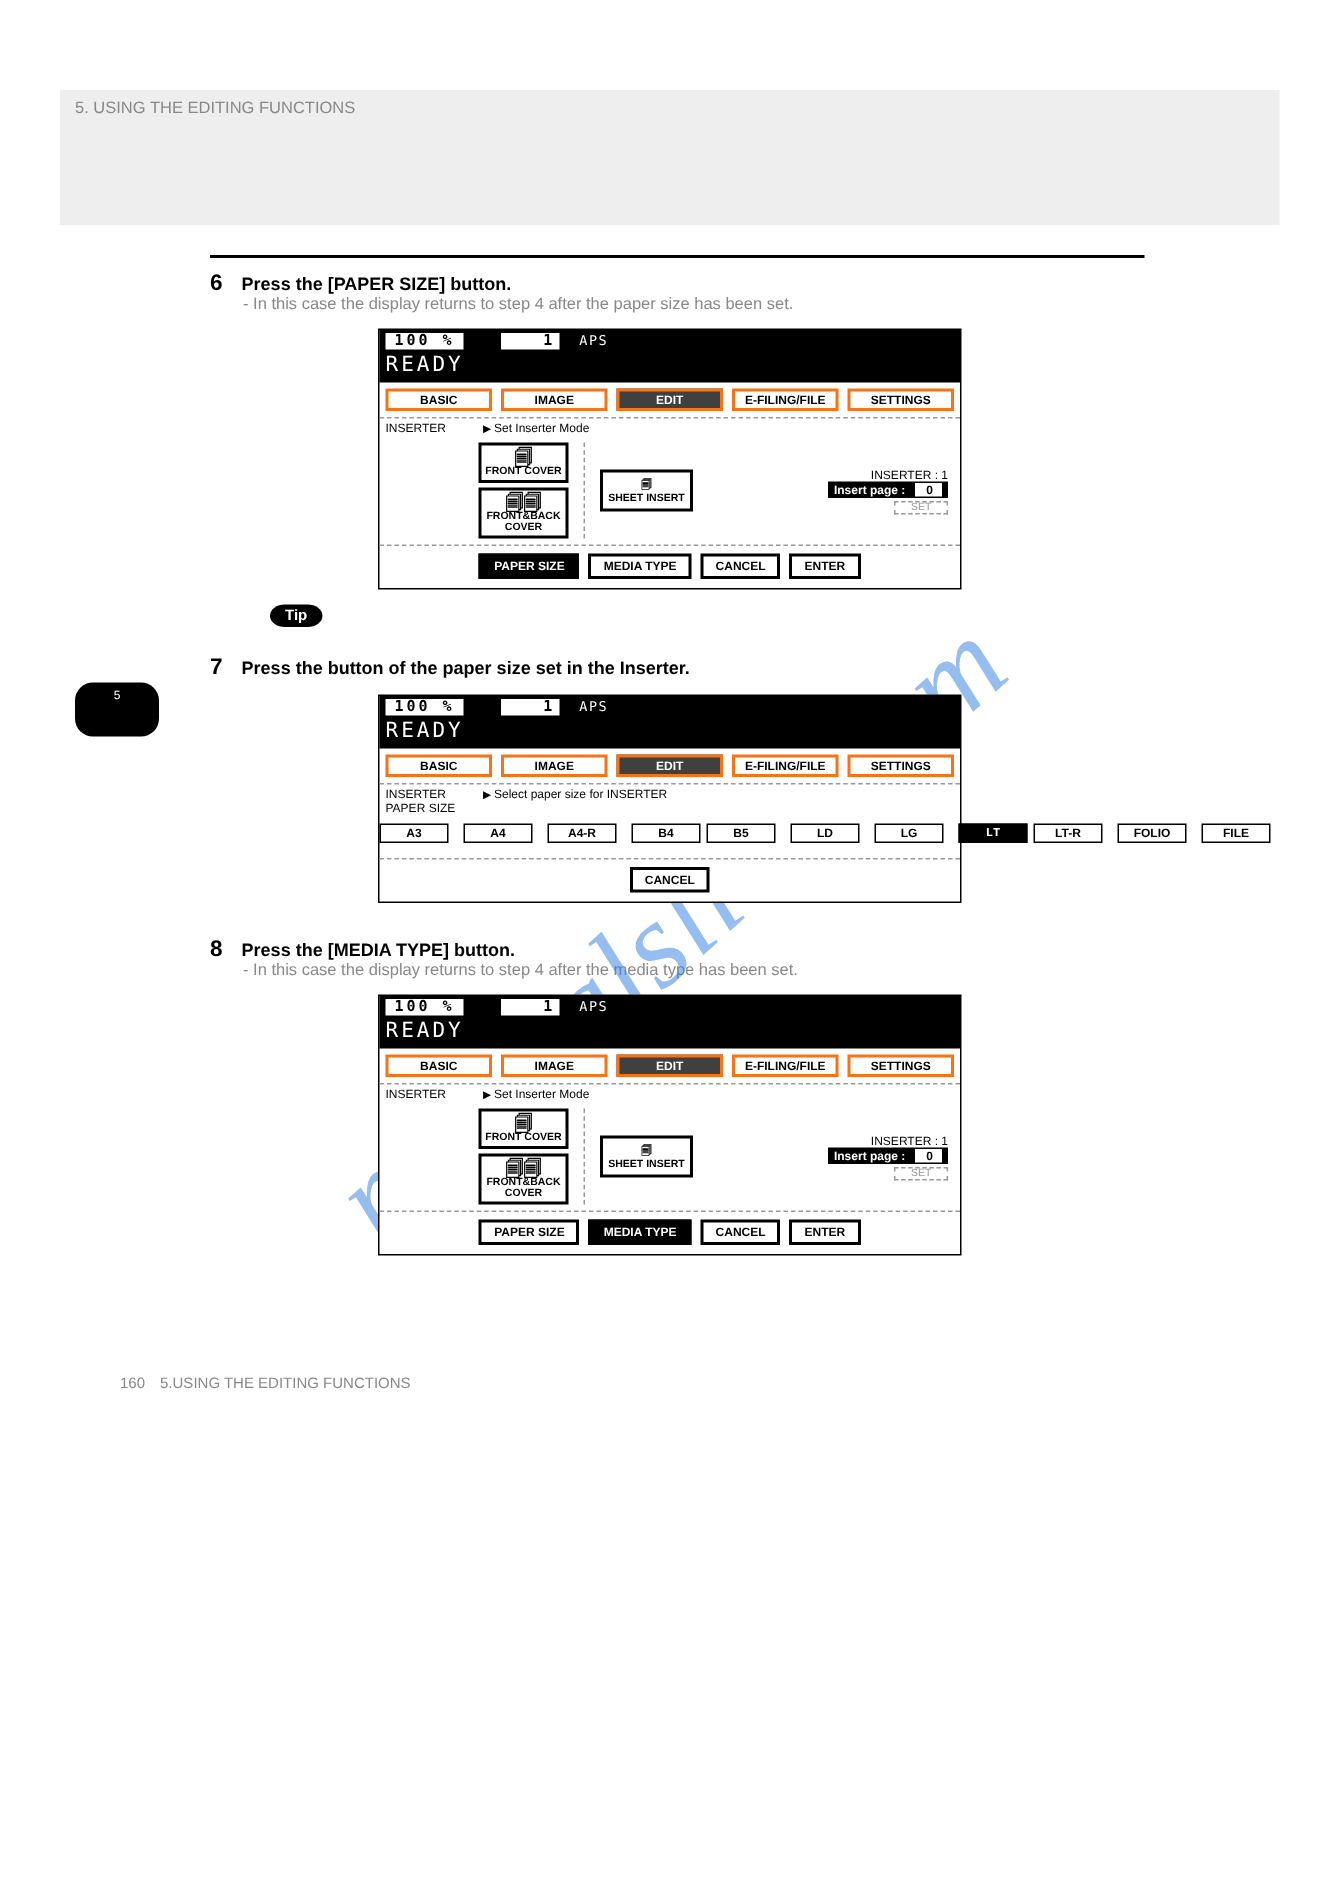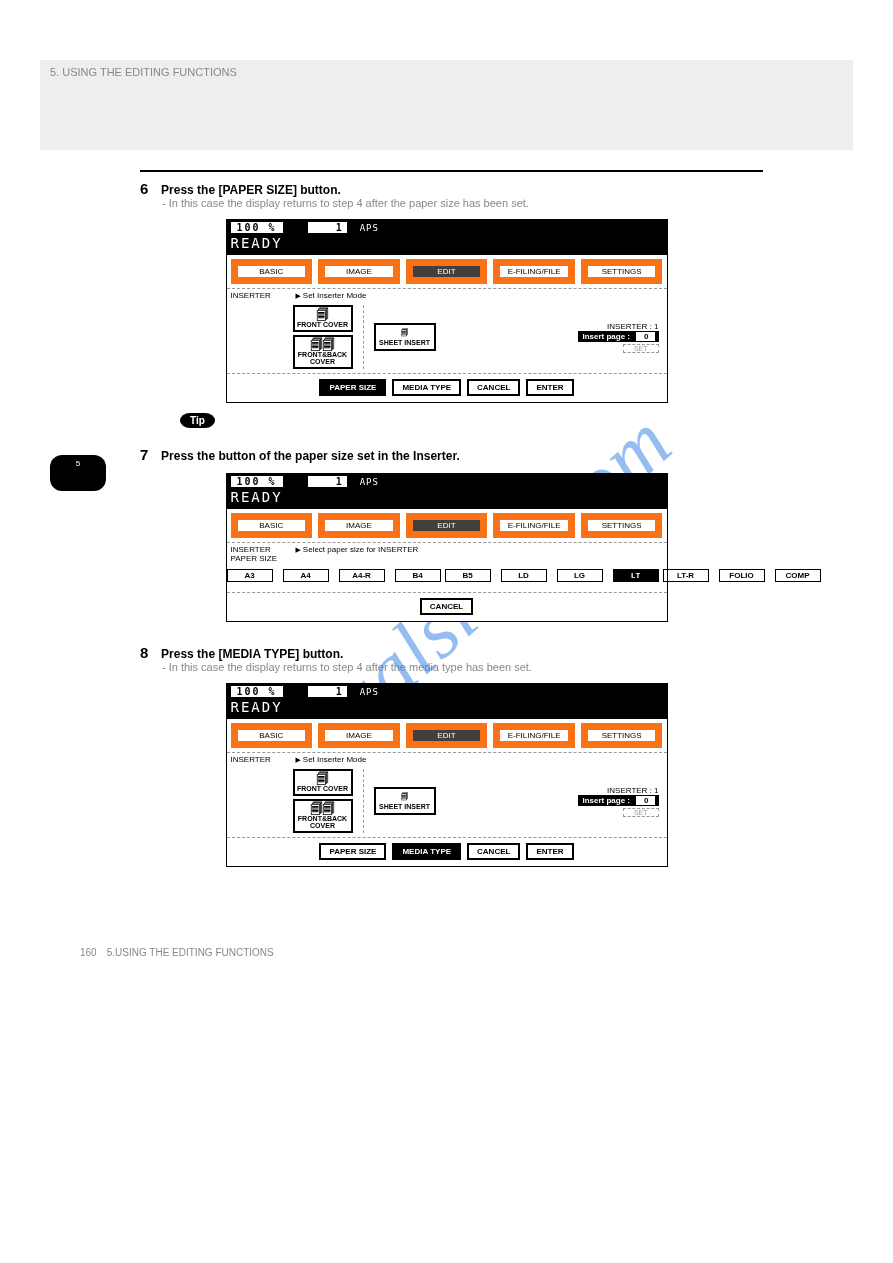--- a/index.html
+++ b/index.html
@@ -63,21 +63,21 @@
   }
 
   .panel-wrap {
     margin: 6px 0 6px 0;
     display:flex;
     justify-content:center;
     position:relative;
     z-index:1;
   }
   .panel {
-    width: 442px;
+    width: 389px;
     border: 1px solid #000;
     background: #fff;
     font-size: 9px;
   }
   .panel-head {
     background:#000;
     color:#fff;
     padding: 2px 4px 4px 4px;
     font-family: monospace;
     font-size: 10px;
@@ -106,28 +106,28 @@
     letter-spacing: 2px;
     margin-top:2px;
   }
   .tabs {
     display:flex;
     gap:6px;
     padding:4px 4px;
     border-bottom:1px dashed #999;
   }
   .tab {
-    border:7px solid #f97316;
+    border:2px solid #f97316;
     padding:1px 0;
     font-size:8px;
     text-align:center;
     flex:1;
     background:#fff;
     color:#000;
-    font-weight:normal;
+    font-weight:bold;
   }
   .tab.sel { background:#404040; color:#fff; }
   .body-row {
     display:flex;
     padding:2px 4px 2px 4px;
     font-size:8px;
   }
   .body-left { width:65px; font-size:8px; }
   .body-hint { font-size:8px; }
   .arrow::before{content:"▶ "; font-size:7px;}
@@ -375,21 +375,21 @@
             </div>
             <div class="srow">
               <div class="sbtn">B5</div>
               <div class="sbtn">LD</div>
               <div class="sbtn">LG</div>
               <div class="sbtn sel">LT</div>
             </div>
             <div class="srow">
               <div class="sbtn">LT-R</div>
               <div class="sbtn">FOLIO</div>
-              <div class="sbtn">COMP</div>
+              <div class="sbtn">FILE</div>
             </div>
           </div>
       </div>
       <div class="footer-btns">
         <div class="fbtn">CANCEL</div>
       </div>
     </div>
   </div>
 
   <div class="step" style="margin-top:22px">

